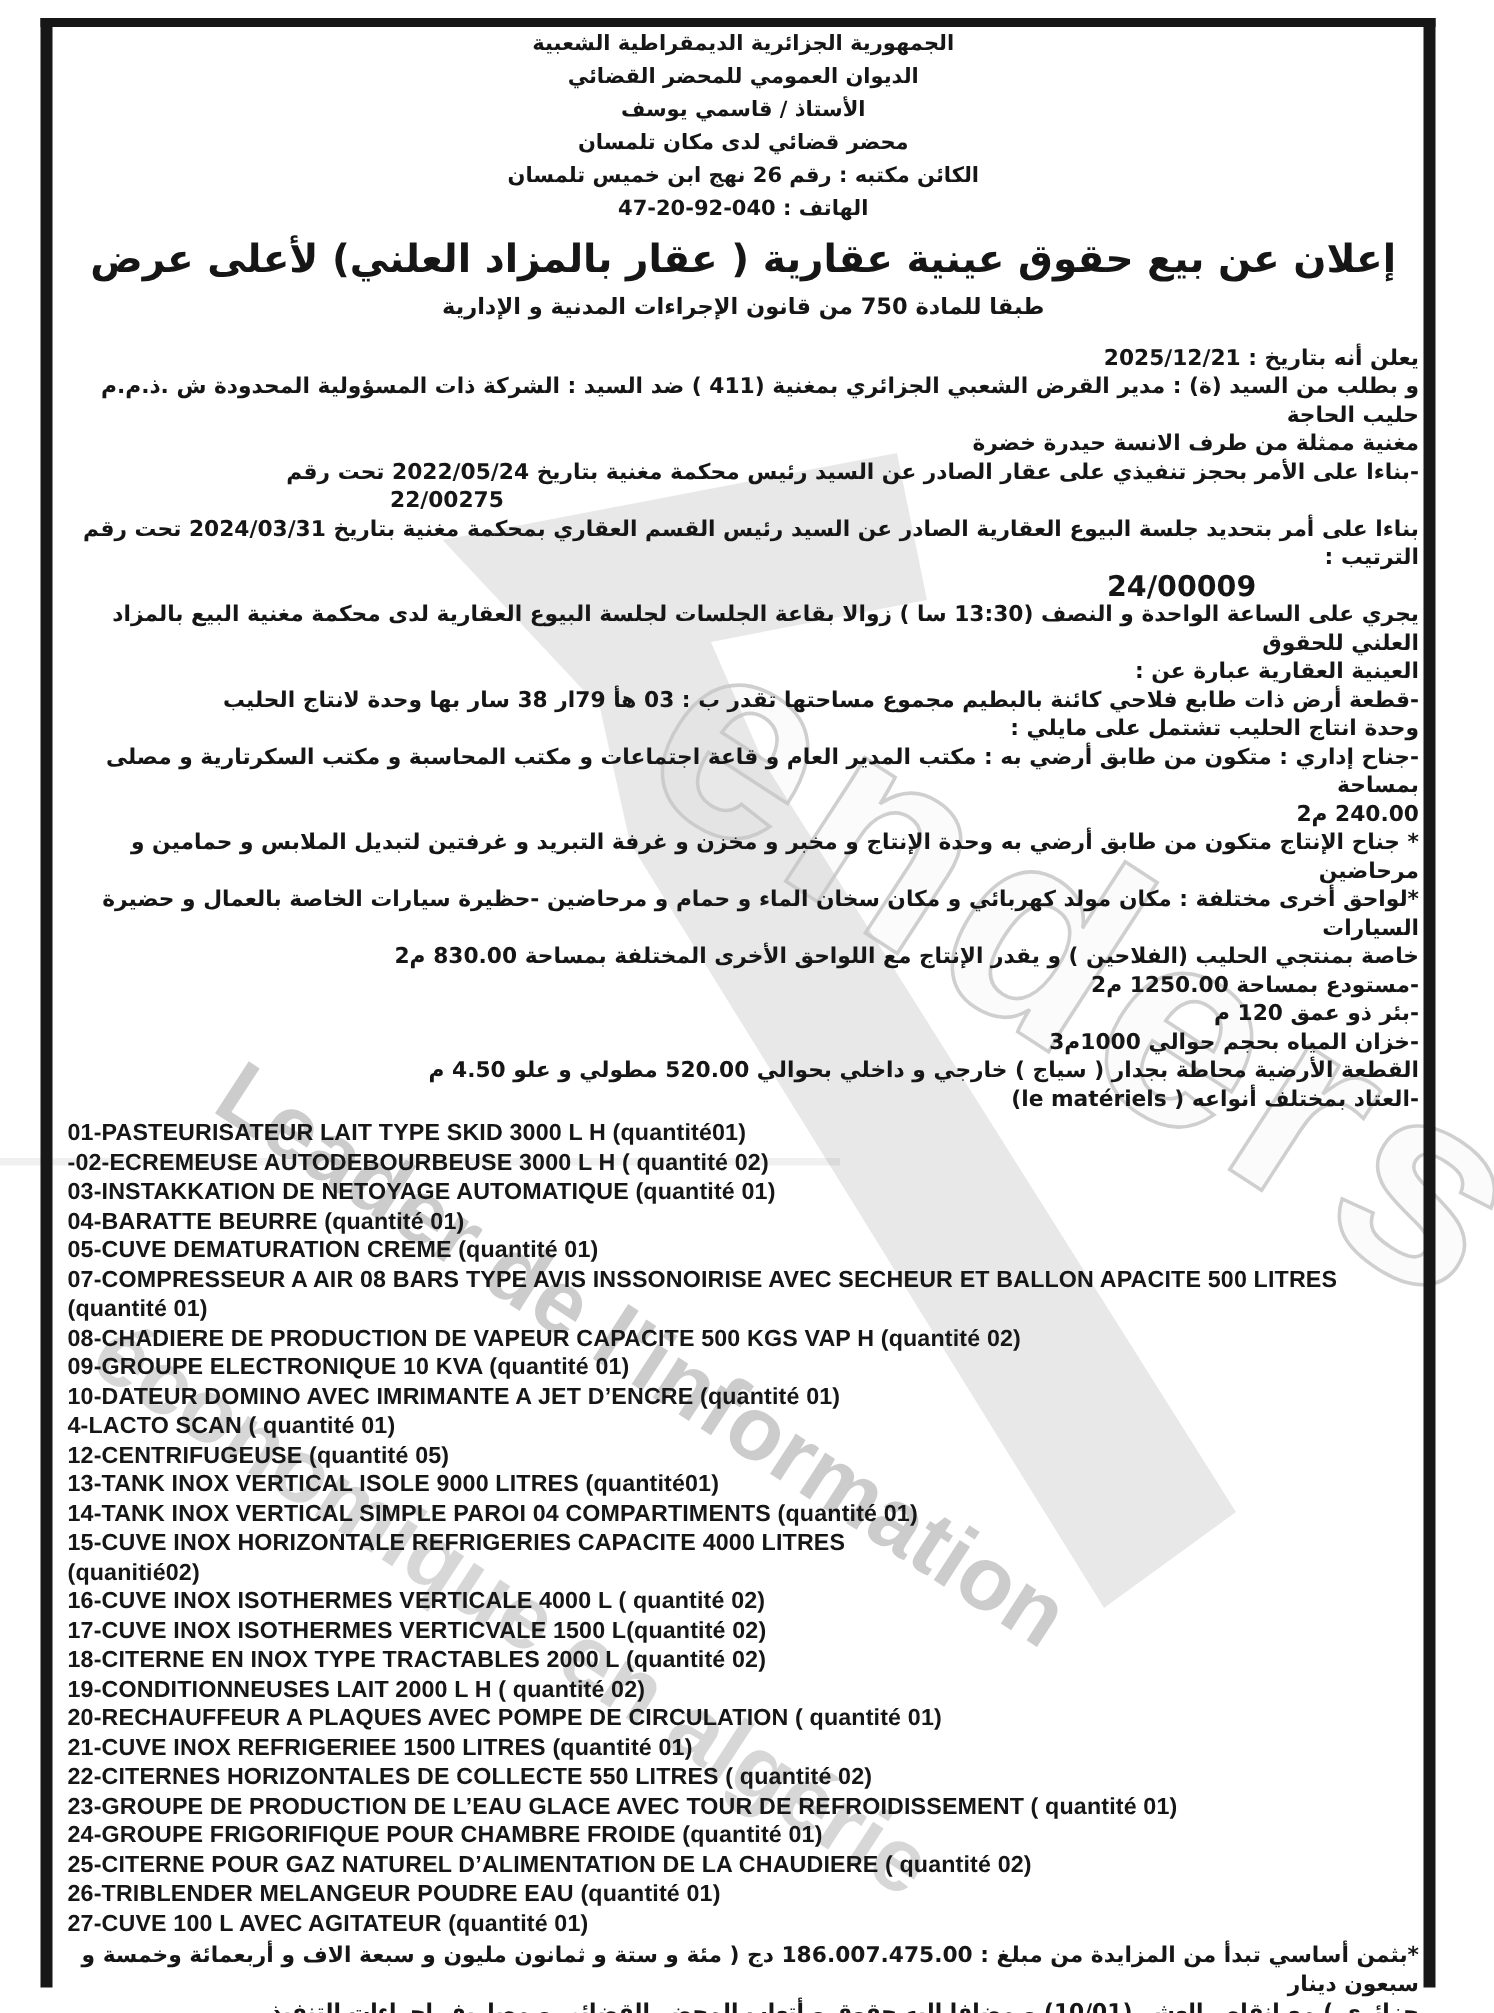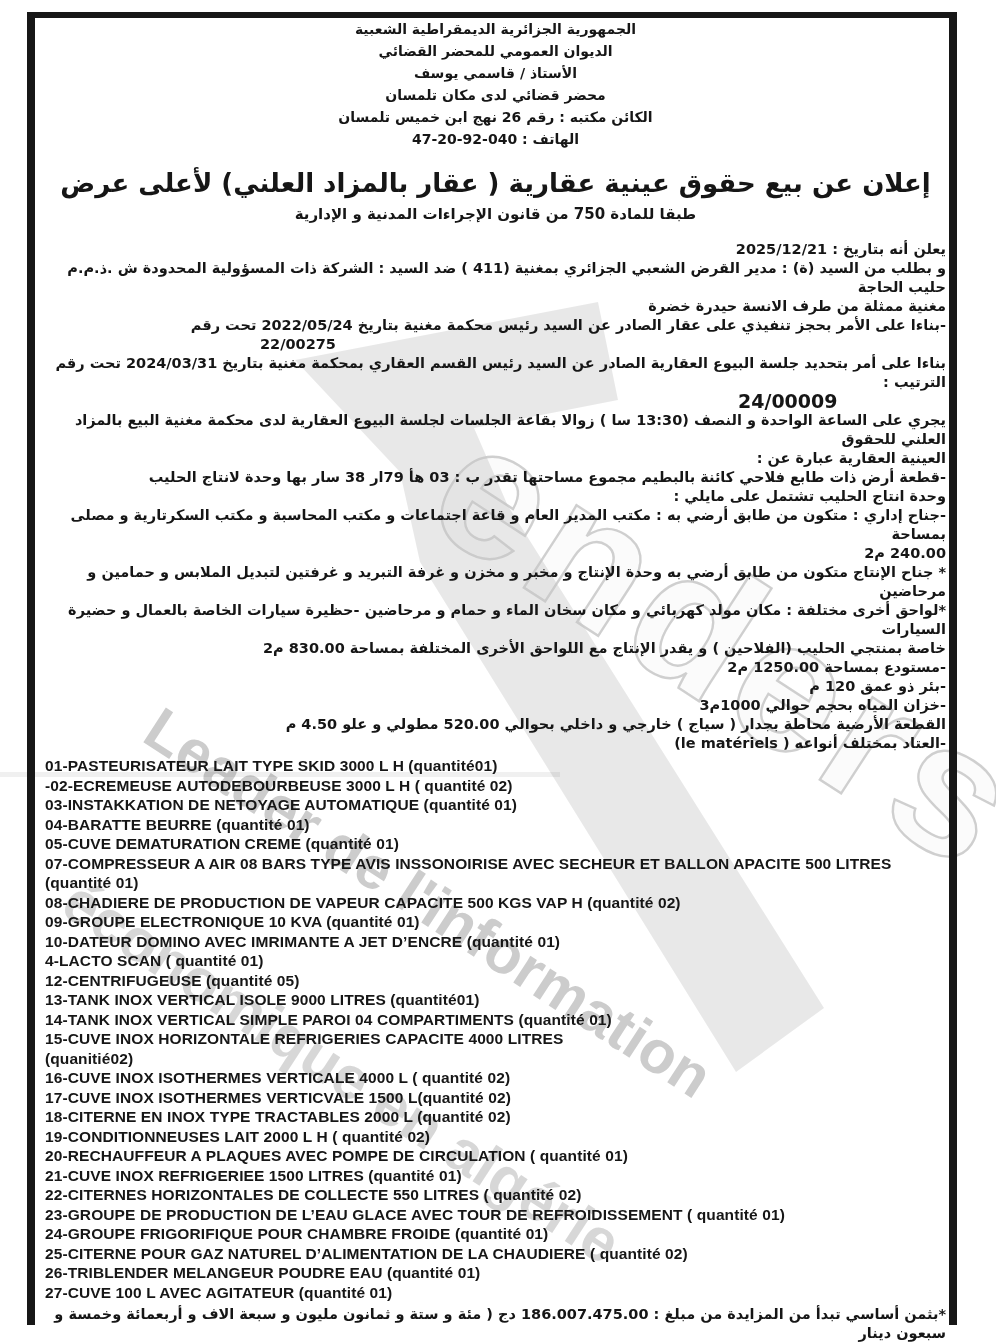--- a/index.html
+++ b/index.html
@@ -15,21 +15,21 @@
     pointer-events:none;
   }
   .watermark{position:absolute;left:0;top:0;z-index:1;}
   .scan-streak{position:absolute;left:0;top:772px;width:560px;height:5px;background:rgba(0,0,0,0.06);z-index:1;}
   .content{position:absolute;left:45px;top:18px;width:901px;z-index:3;}
   .header-block{text-align:center;}
   .header-line{
     font-weight:700;font-size:14px;line-height:22px;direction:rtl;white-space:pre-line;
   }
   .notice-title{
-    direction:rtl;text-align:center;font-weight:700;font-size:26px;line-height:42px;margin-top:12px;
+    direction:rtl;text-align:center;font-weight:700;font-size:26px;line-height:42px;margin-top:2px;
   }
   .notice-subtitle{
     direction:rtl;text-align:center;font-weight:700;font-size:15px;line-height:20px;
   }
   .body-block{margin-top:16px;}
   .ar-line{
     direction:rtl;text-align:right;font-weight:700;font-size:14.5px;line-height:19px;
     white-space:pre-line;
   }
   .order-num-left{

